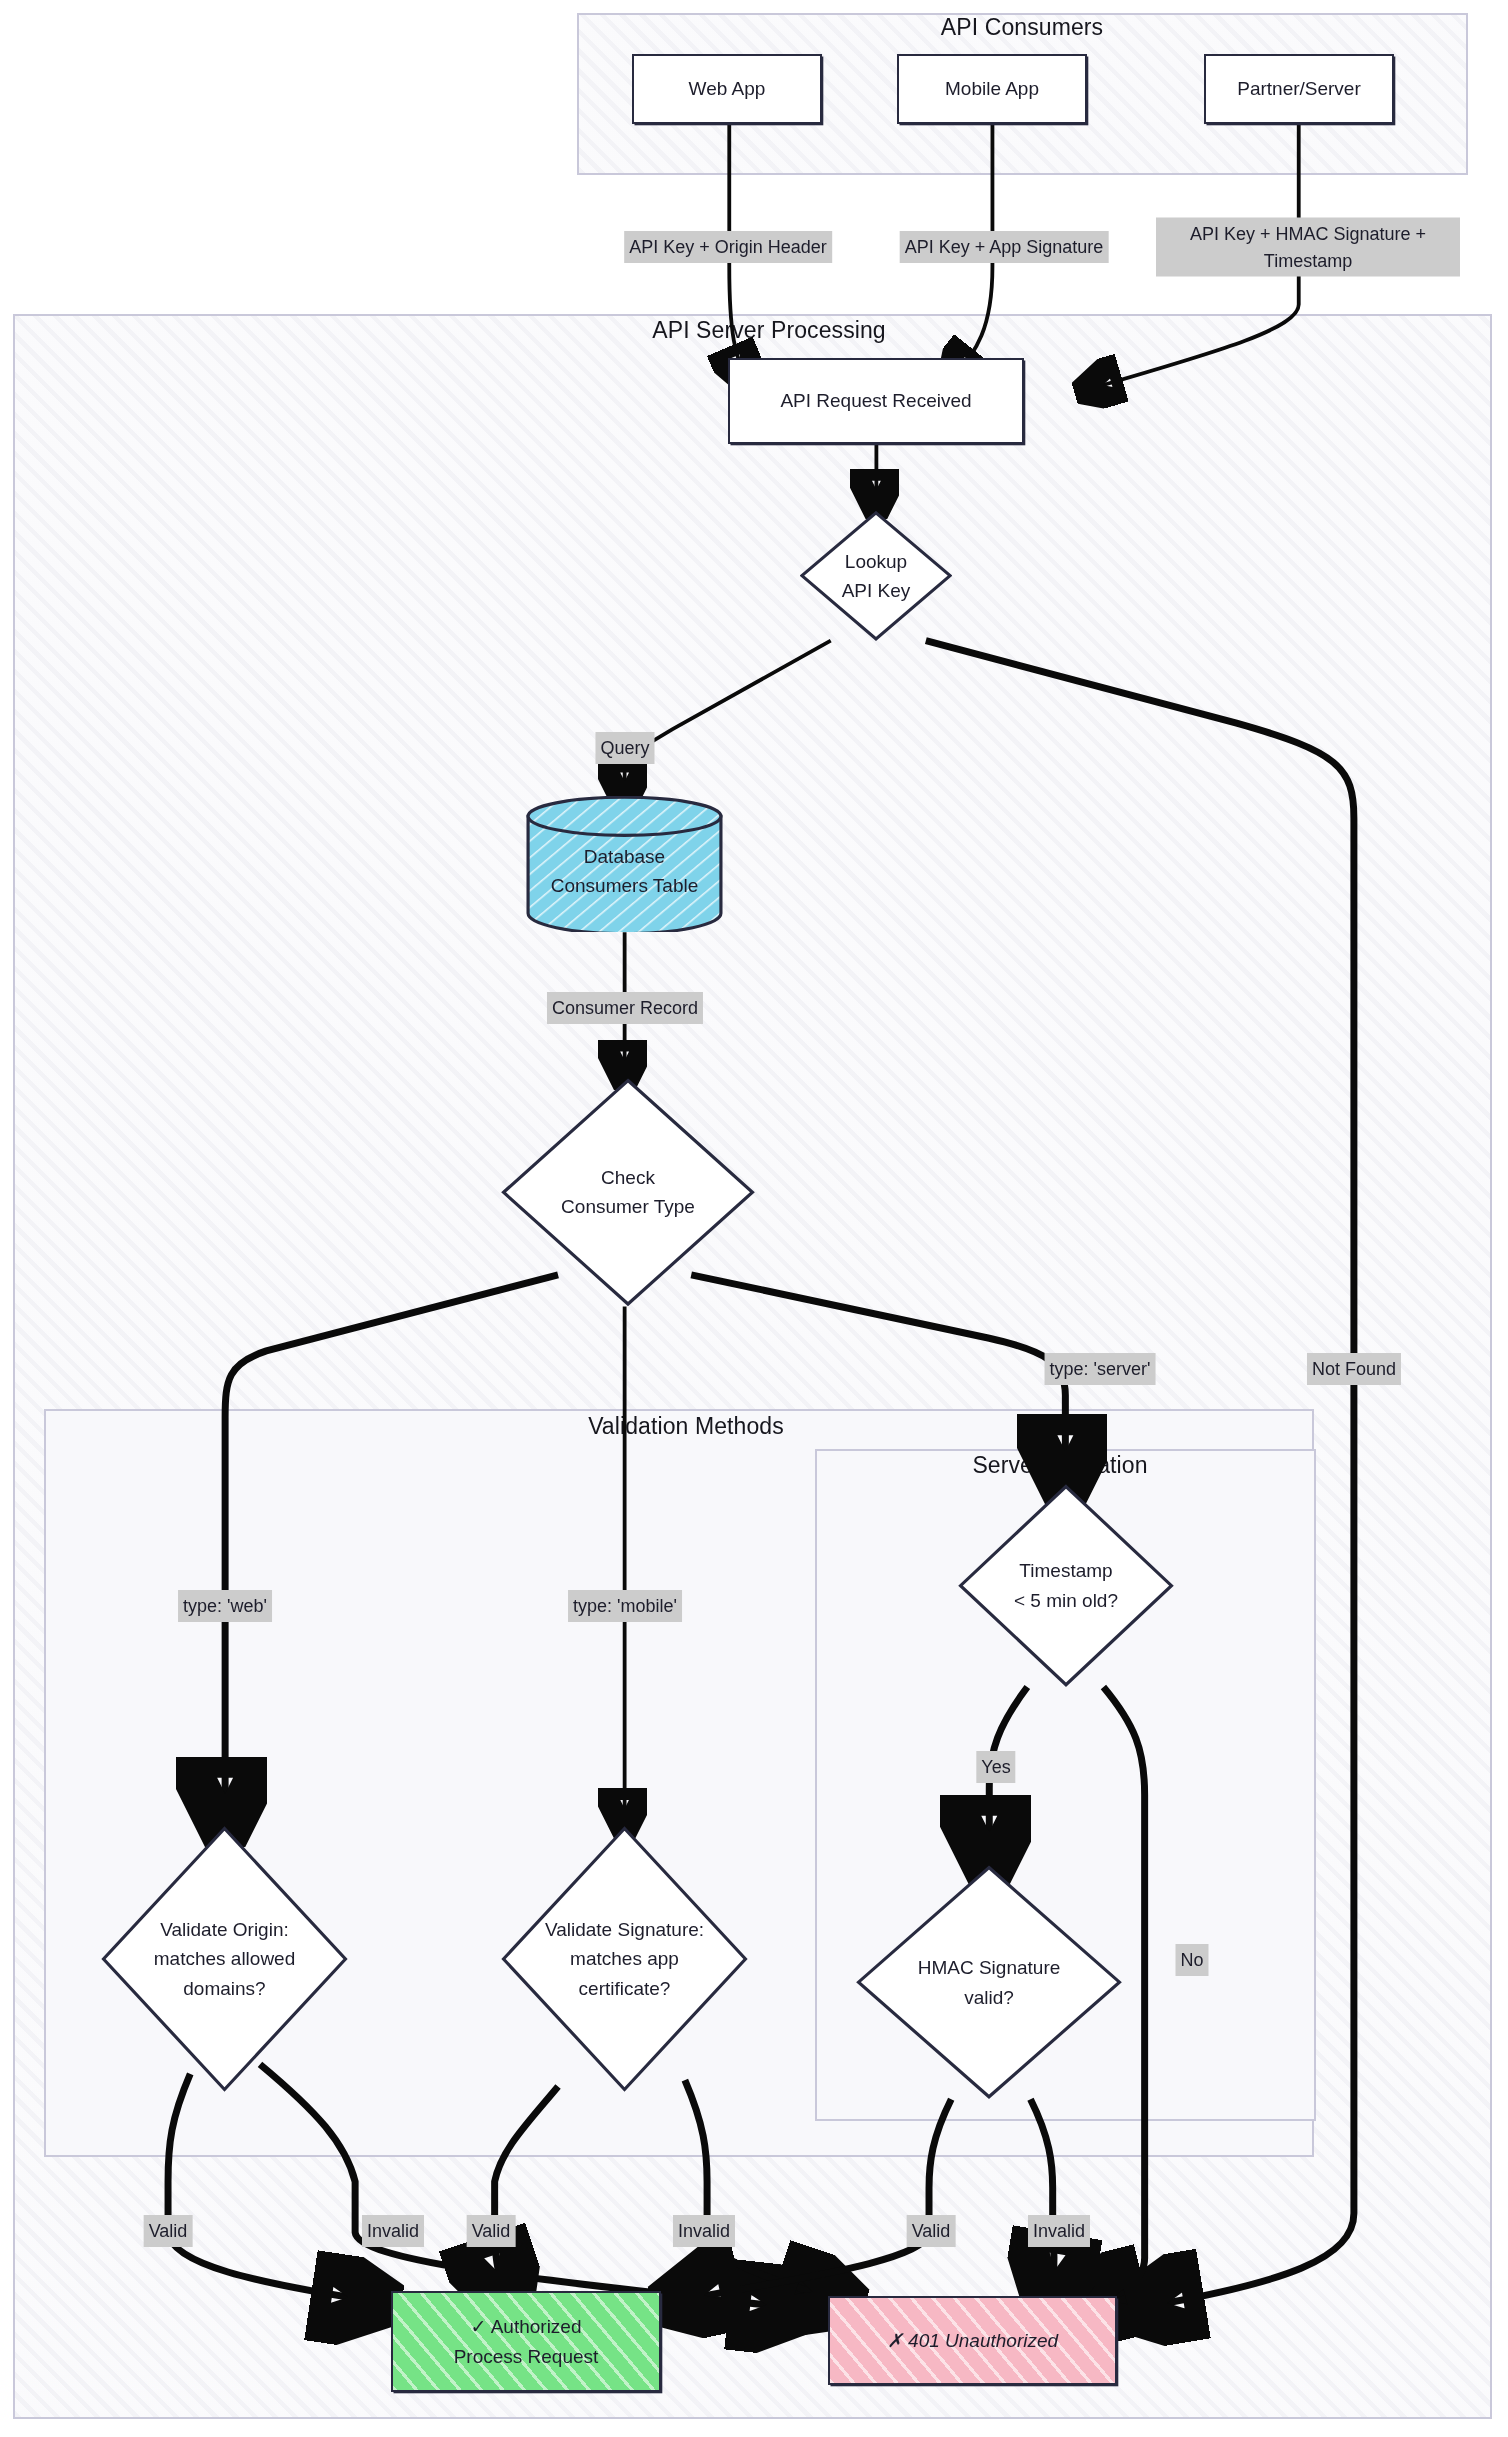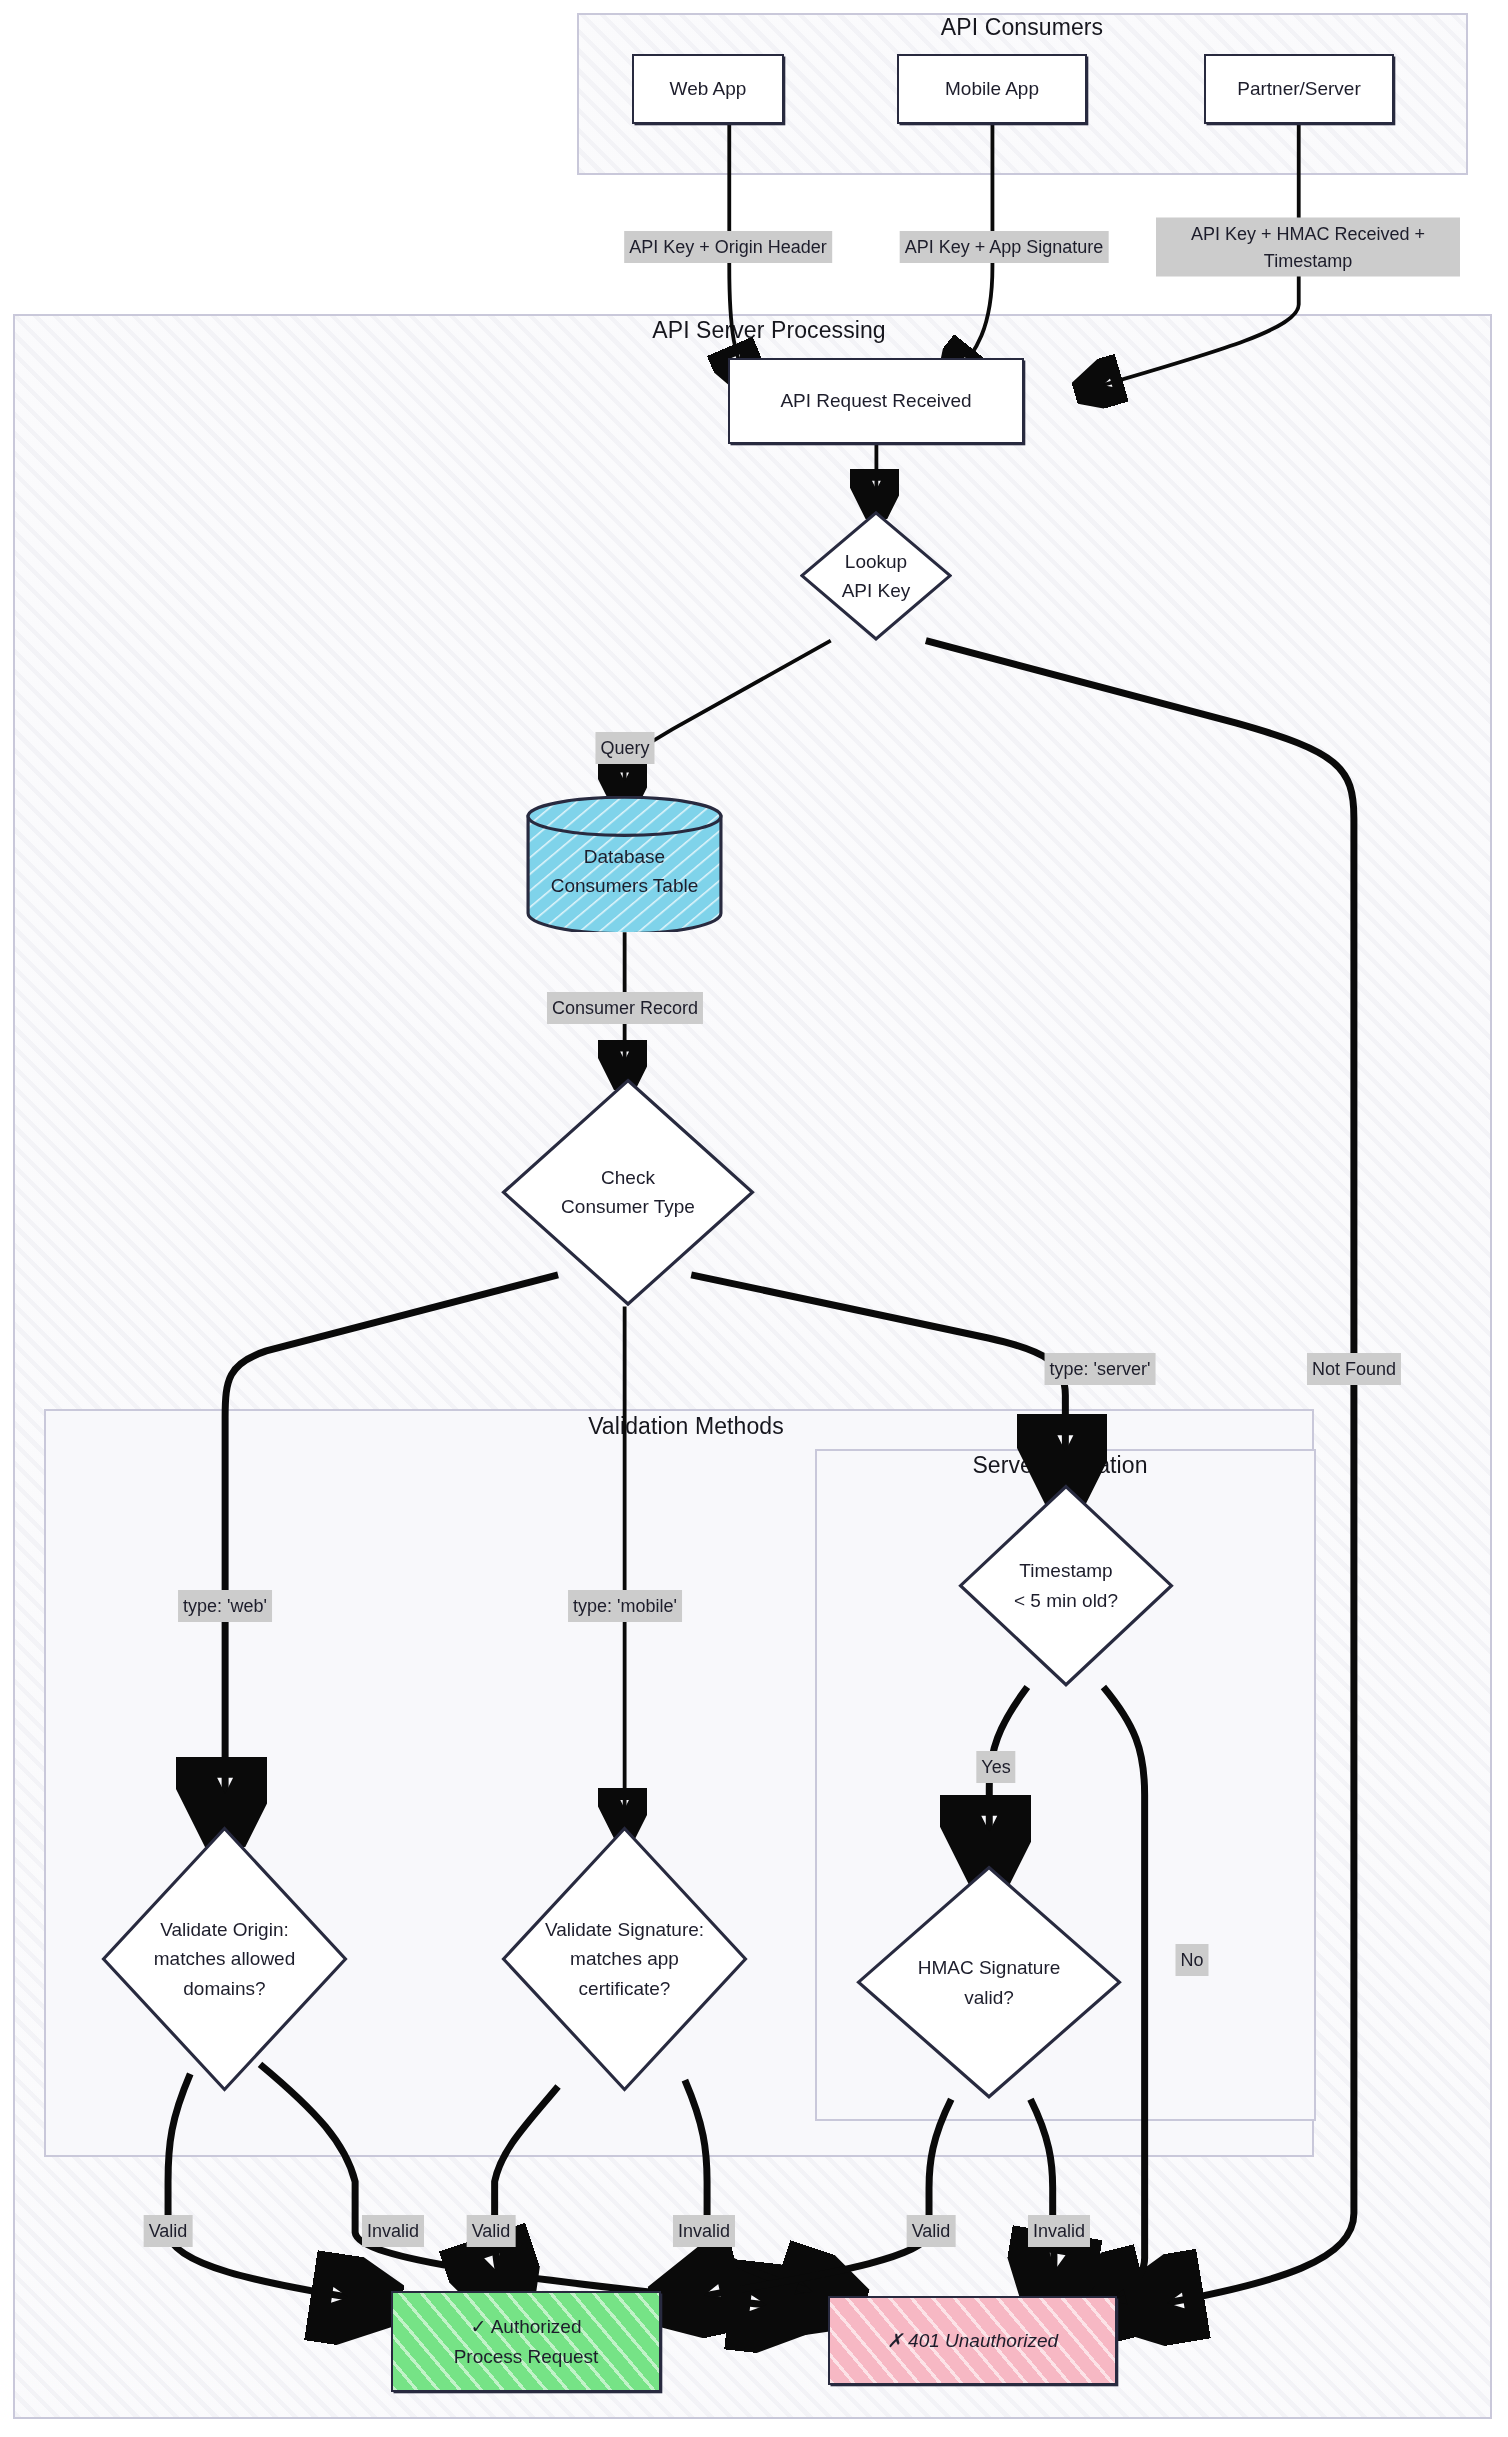--- a/index.html
+++ b/index.html
@@ -151,21 +151,21 @@
     <path d="M300,3270 C270,3340 265,3380 265,3440 L265,3520 C270,3570 400,3600 600,3630" marker-end="url(#ah)" class="thick"></path>
     <path d="M410,3255 C500,3330 545,3380 560,3440 L560,3520 C565,3570 900,3600 1260,3640" marker-end="url(#ah)" class="thick"></path>
 
     <path d="M880,3290 C830,3350 790,3390 780,3440 L780,3520 C780,3570 790,3600 800,3630" marker-end="url(#ah)" class="thick"></path>
     <path d="M1080,3280 C1110,3350 1115,3390 1115,3440 L1115,3520 C1120,3570 1240,3600 1330,3630" marker-end="url(#ah)" class="thick"></path>
 
     <path d="M1500,3310 C1470,3370 1465,3410 1465,3450 L1465,3520 C1460,3570 1200,3600 1060,3630" marker-end="url(#ah)" class="thick"></path>
     <path d="M1625,3310 C1655,3370 1660,3410 1660,3450 L1660,3520 C1665,3570 1660,3600 1655,3630" marker-end="url(#ah)" class="thick"></path>
   </svg>
 
-  <div class="node rect" style="left:632px;top:54px;width:152px;height:70px;">Web App</div>
+  <div class="node rect" style="left:632px;top:54px;width:190px;height:70px;">Web App</div>
   <div class="node rect" style="left:897px;top:54px;width:190px;height:70px;">Mobile App</div>
   <div class="node rect" style="left:1204px;top:54px;width:190px;height:70px;">Partner/Server</div>
 
   <div class="node rect" style="left:728px;top:358px;width:296px;height:86px;">API Request Received</div>
 
   <div class="node diamond" style="left:800px;top:511px;width:152px;height:130px;">
     <svg class="dshape" viewBox="0 0 240 205">
       <polygon points="120,3 237,102 120,202 3,102" fill="#ffffff" stroke="#282a3f" stroke-width="5"></polygon>
     </svg>
     <span class="dlabel">Lookup
@@ -228,21 +228,21 @@
     <span class="dlabel">HMAC Signature
 valid?</span>
   </div>
 
   <div class="node rect green" style="left:391px;top:2291px;width:270px;height:101px;">✓ Authorized
 Process Request</div>
   <div class="node rect red" style="left:828px;top:2296px;width:289px;height:89px;">✗ 401 Unauthorized</div>
 
   <div class="elabel" style="left:728px;top:247px;">API Key + Origin Header</div>
   <div class="elabel" style="left:1004px;top:247px;">API Key + App Signature</div>
-  <div class="elabel" style="left:1308px;top:247px;width:304px;">API Key + HMAC Received +
+  <div class="elabel" style="left:1308px;top:247px;width:304px;">API Key + HMAC Signature +
 Timestamp</div>
 
   <div class="elabel" style="left:625px;top:748px;">Query</div>
   <div class="elabel" style="left:625px;top:1008px;">Consumer Record</div>
   <div class="elabel" style="left:1354px;top:1369px;">Not Found</div>
 
   <div class="elabel" style="left:225px;top:1606px;">type: 'web'</div>
   <div class="elabel" style="left:625px;top:1606px;">type: 'mobile'</div>
   <div class="elabel" style="left:1100px;top:1369px;">type: 'server'</div>
 

